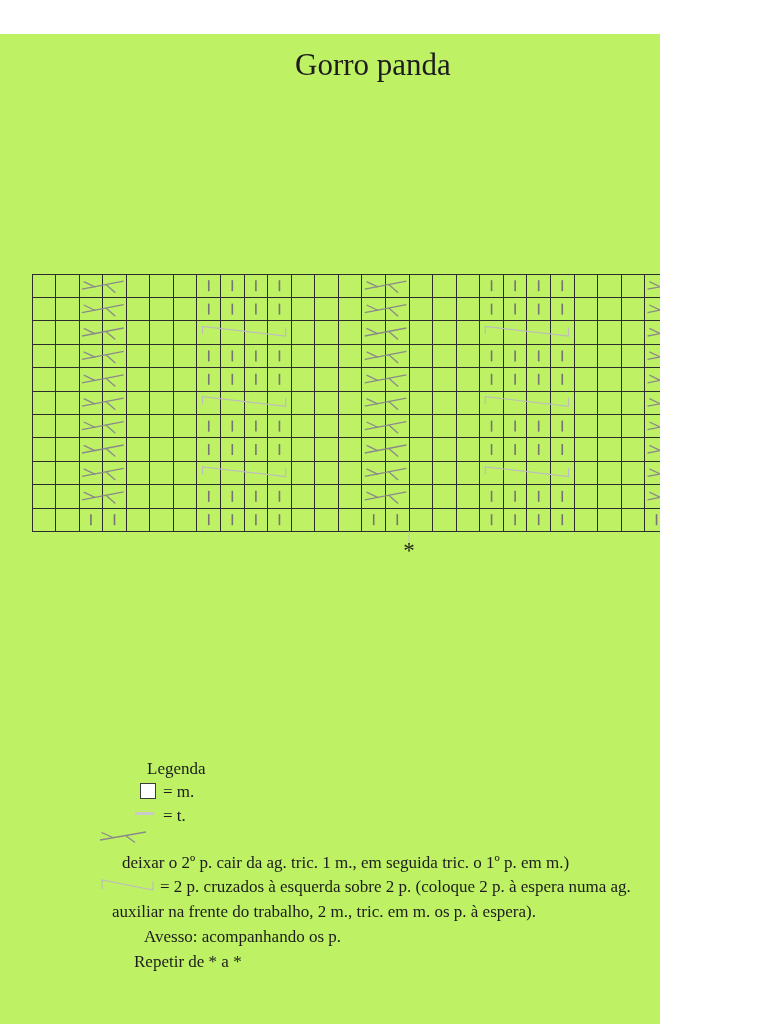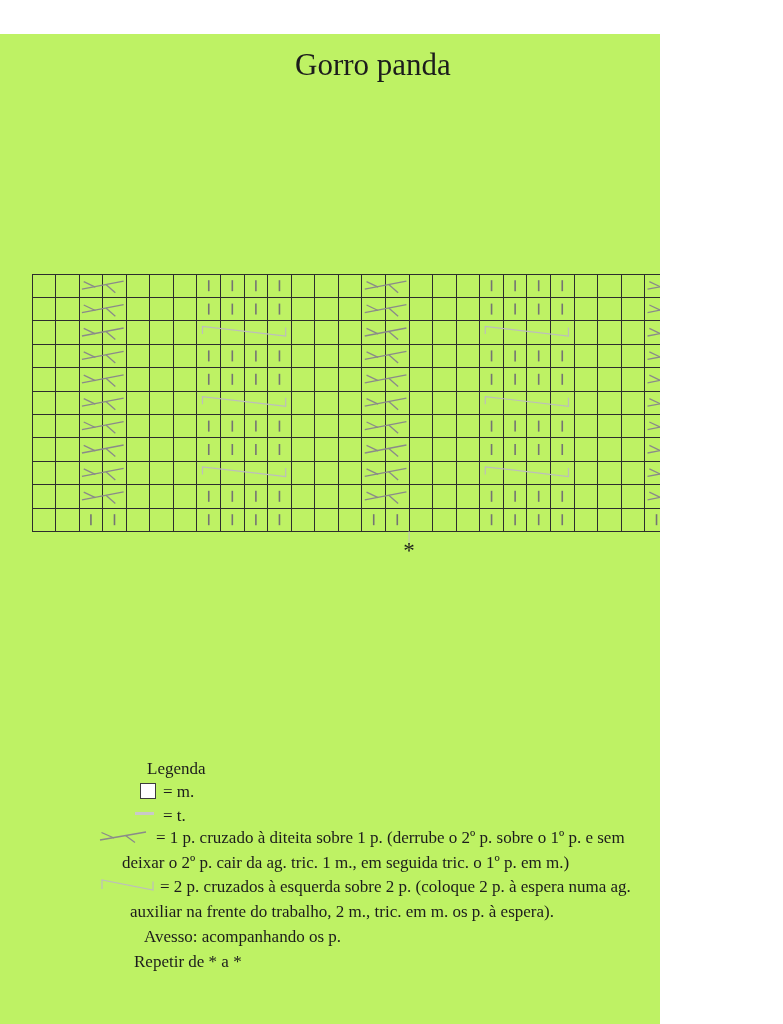--- a/index.html
+++ b/index.html
@@ -319,25 +319,24 @@
   <div class="abs lg" style="left:163px;top:747px;">= m.</div>
 
   <div class="lg-sym t-dash" style="left:135px;top:778px;"></div>
   <div class="abs lg" style="left:163px;top:771px;">= t.</div>
 
   <svg class="lg-sym" style="left:98px;top:793px;" width="51" height="18" viewBox="0 0 51 18">
     <line x1="2" y1="13" x2="48" y2="5" stroke="#8a8a8a" stroke-width="1.3"></line>
     <line x1="3.5" y1="5.5" x2="16" y2="11" stroke="#8a8a8a" stroke-width="1.3"></line>
     <line x1="27.5" y1="8.5" x2="37" y2="15.5" stroke="#8a8a8a" stroke-width="1.3"></line>
   </svg>
-  <div class="abs lg" style="left:156px;top:793px;">= 1 p. cruzado à diteita sobre 1 p. (derrube o 2º p. sobre o 1º p. e sem</div>
   <div class="abs lg" style="left:122px;top:818px;">deixar o 2º p. cair da ag. tric. 1 m., em seguida tric. o 1º p. em m.)</div>
 
   <svg class="lg-sym" style="left:99px;top:843px;" width="58" height="16" viewBox="0 0 58 16">
     <polyline points="3,12 3,3 54,13 54,4.5" fill="none" stroke="#bdbdbd" stroke-width="1.2"></polyline>
   </svg>
   <div class="abs lg" style="left:160px;top:842px;">= 2 p. cruzados à esquerda sobre 2 p. (coloque 2 p. à espera numa ag.</div>
-  <div class="abs lg" style="left:130px;top:867px;">auxiliar na frente do trabalho, 2 m., tric. em m. os p. à espera).</div>
+  <div class="abs lg" style="left:112px;top:867px;">auxiliar na frente do trabalho, 2 m., tric. em m. os p. à espera).</div>
 
   <div class="abs lg" style="left:144px;top:892px;">Avesso: acompanhando os p.</div>
   <div class="abs lg" style="left:134px;top:917px;">Repetir de * a *</div>
 
 </div>
 
 </body></html>

